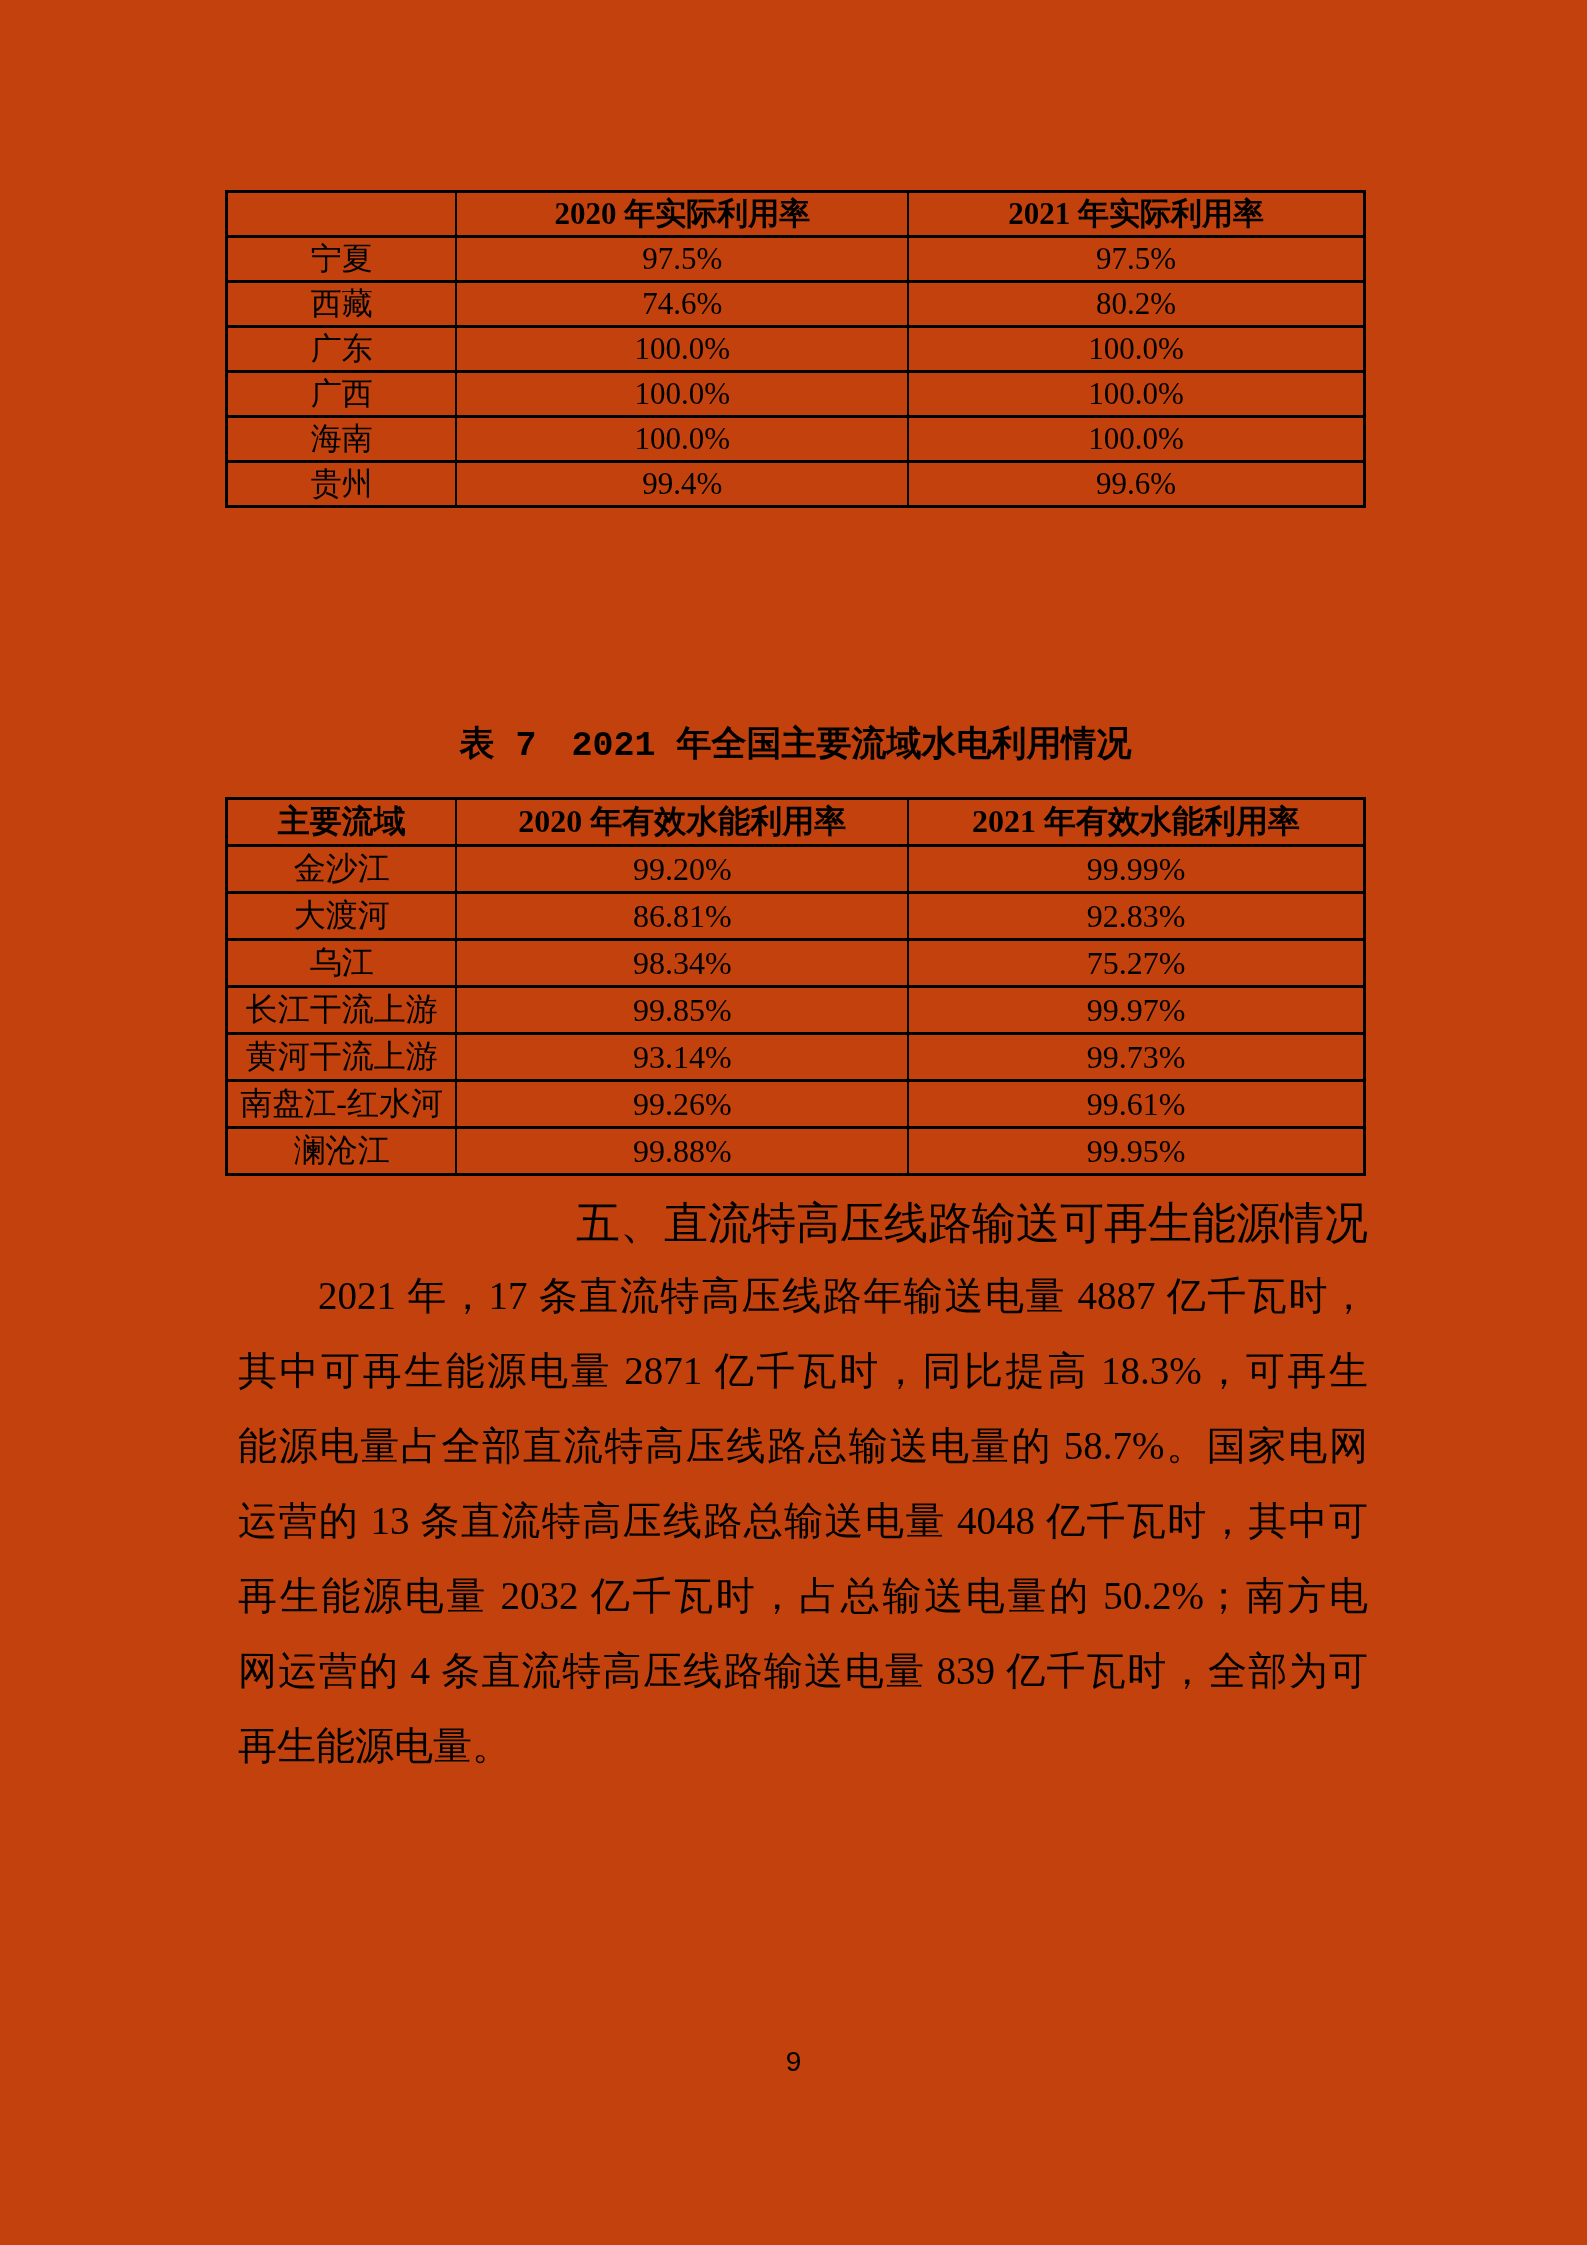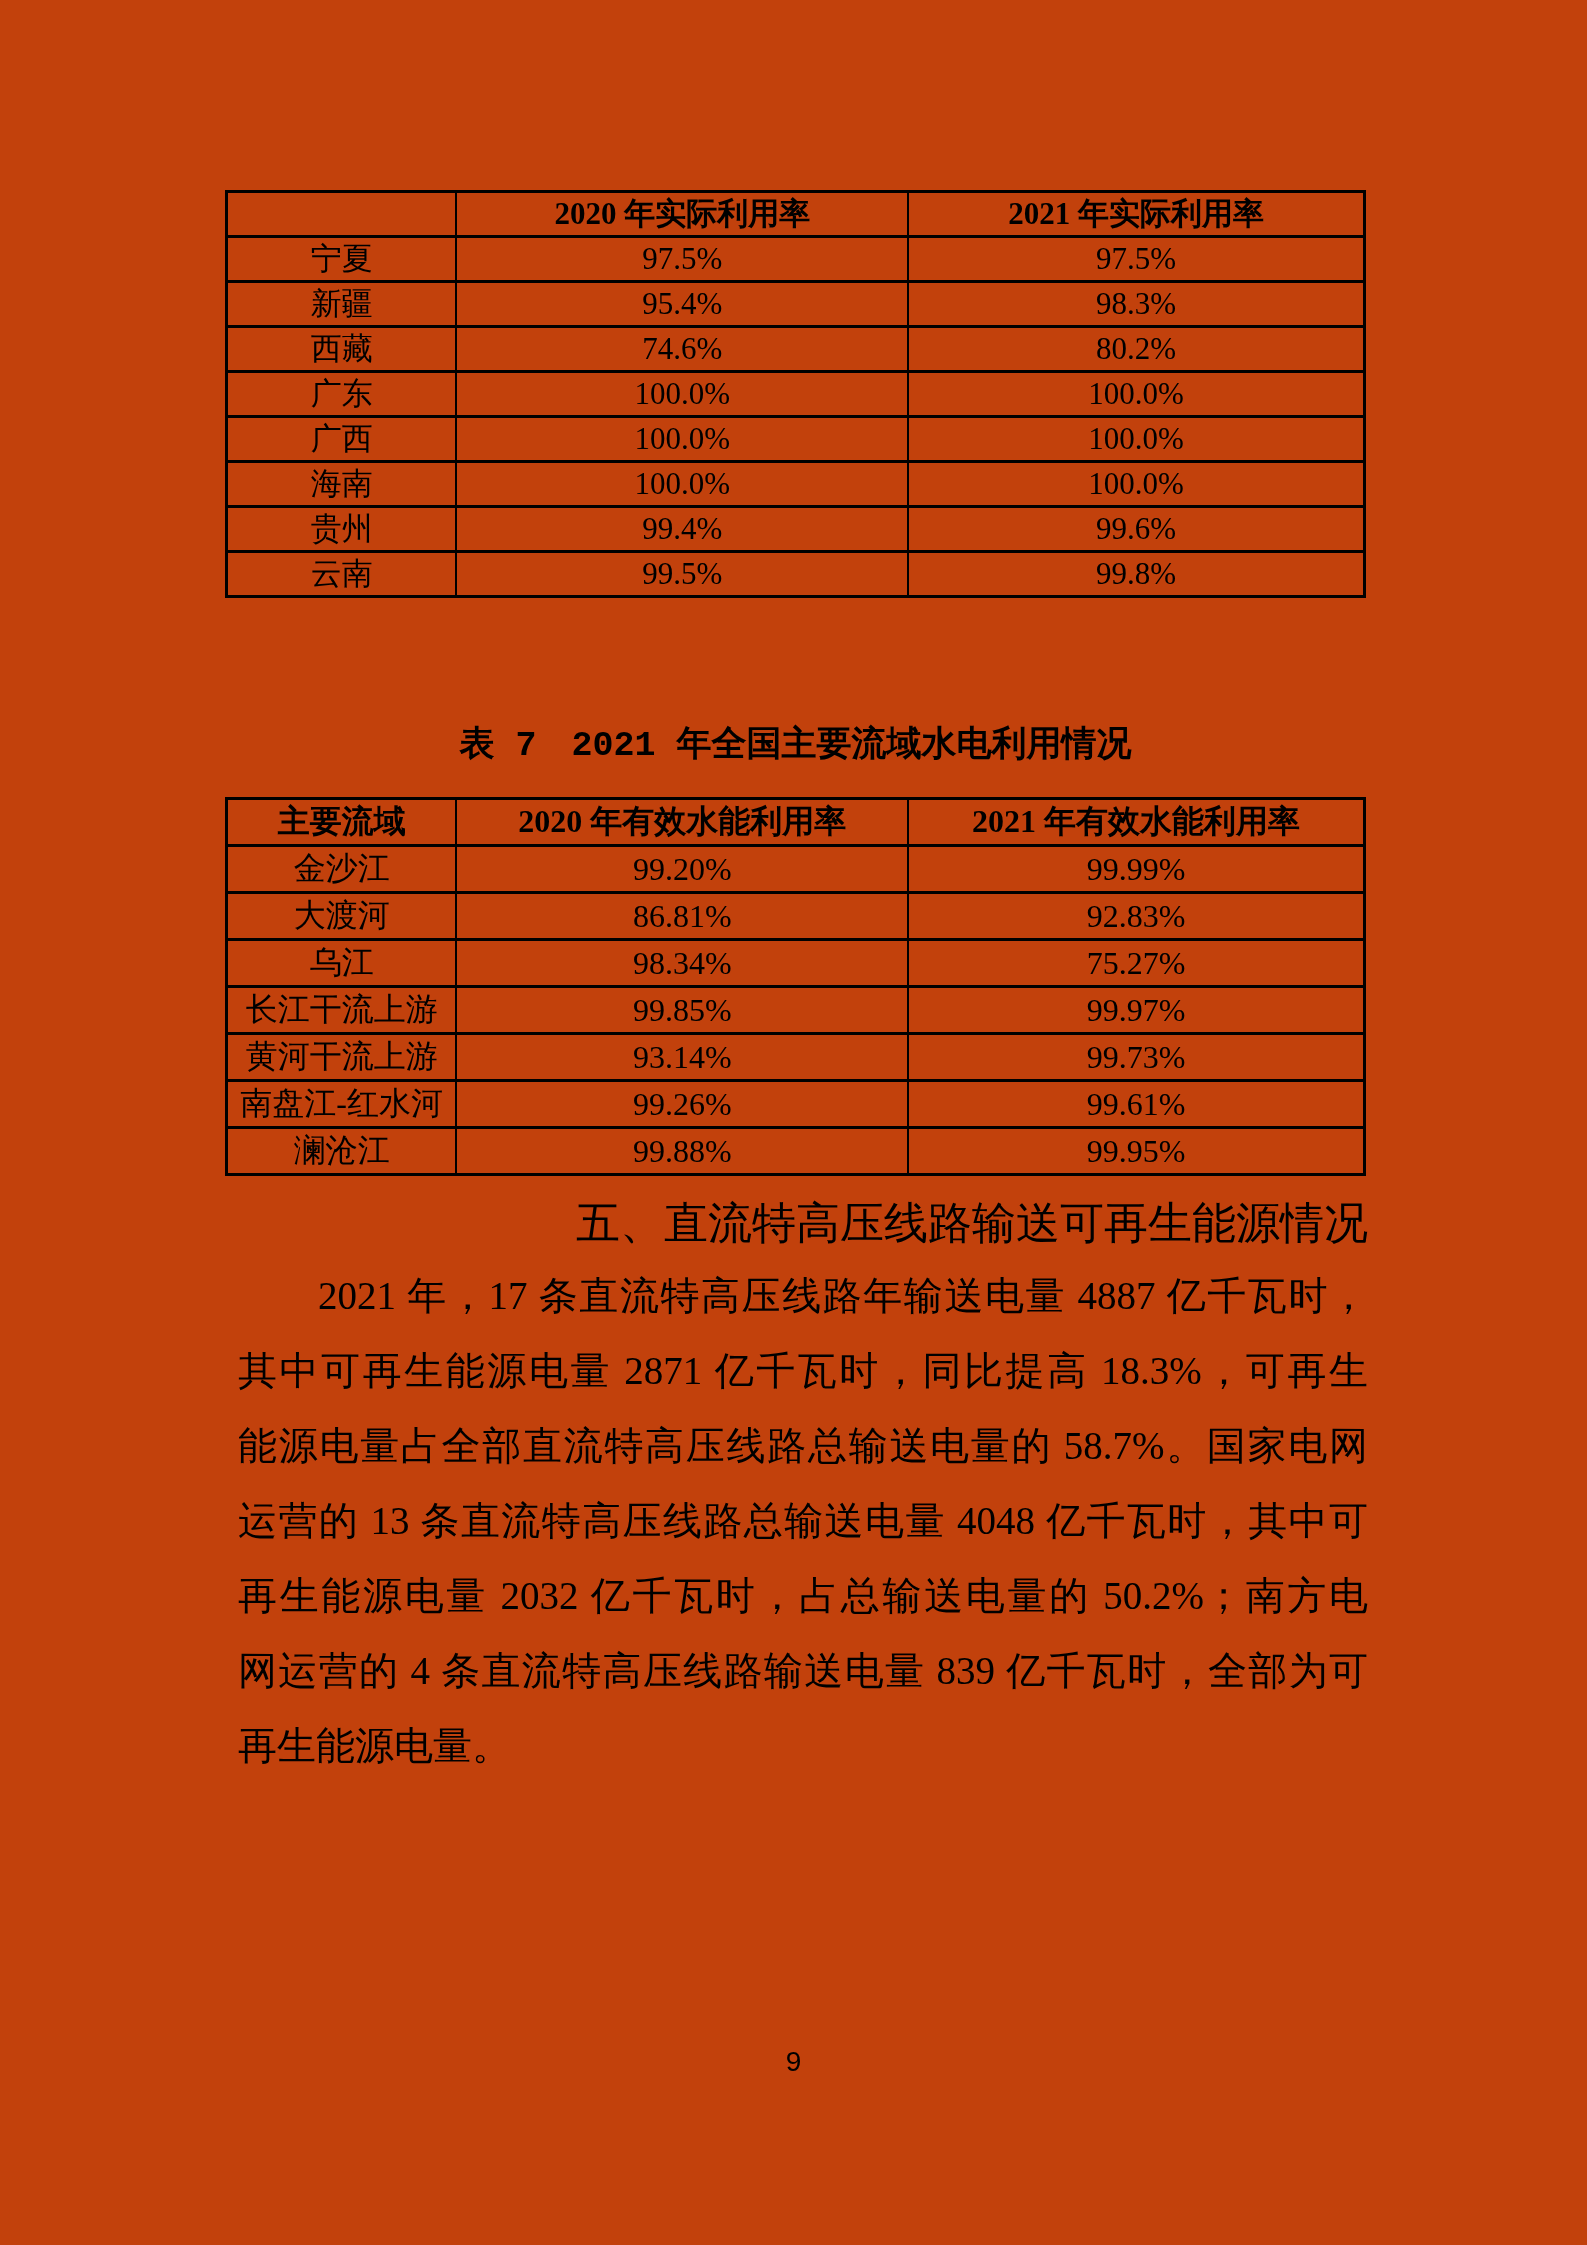--- a/index.html
+++ b/index.html
@@ -120,25 +120,20 @@
           <th>2021 年实际利用率</th>
         </tr>
     </thead>
     <tbody>
         <tr>
           <td>宁夏</td>
           <td>97.5%</td>
           <td>97.5%</td>
         </tr>
         <tr>
-          <td>新疆</td>
-          <td>95.4%</td>
-          <td>98.3%</td>
-        </tr>
-        <tr>
           <td>西藏</td>
           <td>74.6%</td>
           <td>80.2%</td>
         </tr>
         <tr>
           <td>广东</td>
           <td>100.0%</td>
           <td>100.0%</td>
         </tr>
         <tr>
@@ -148,25 +143,20 @@
         </tr>
         <tr>
           <td>海南</td>
           <td>100.0%</td>
           <td>100.0%</td>
         </tr>
         <tr>
           <td>贵州</td>
           <td>99.4%</td>
           <td>99.6%</td>
-        </tr>
-        <tr>
-          <td>云南</td>
-          <td>99.5%</td>
-          <td>99.8%</td>
         </tr>
       </tbody>
   </table>
 
   <div class="caption">表 7　2021 年全国主要流域水电利用情况</div>
 
   <table class="doc-table t7">
     <colgroup>
         <col class="c1">
         <col class="c2">

